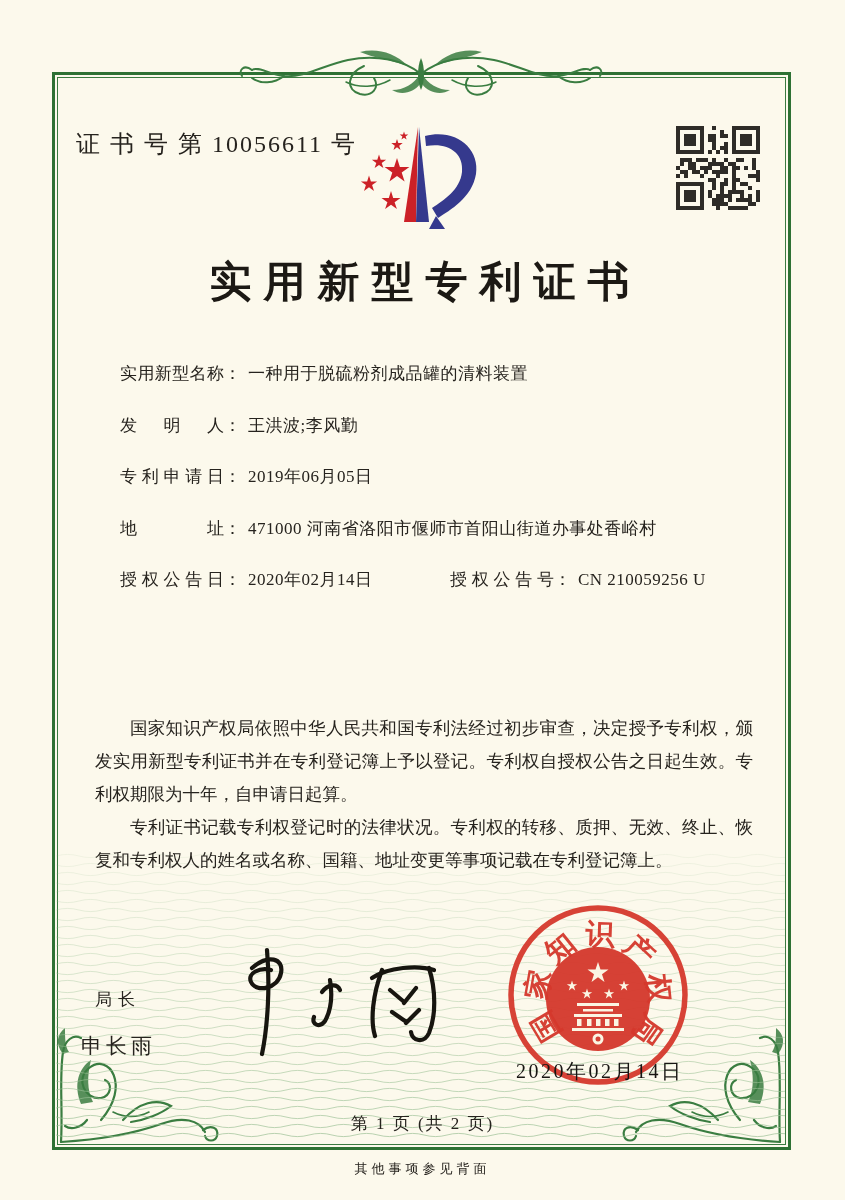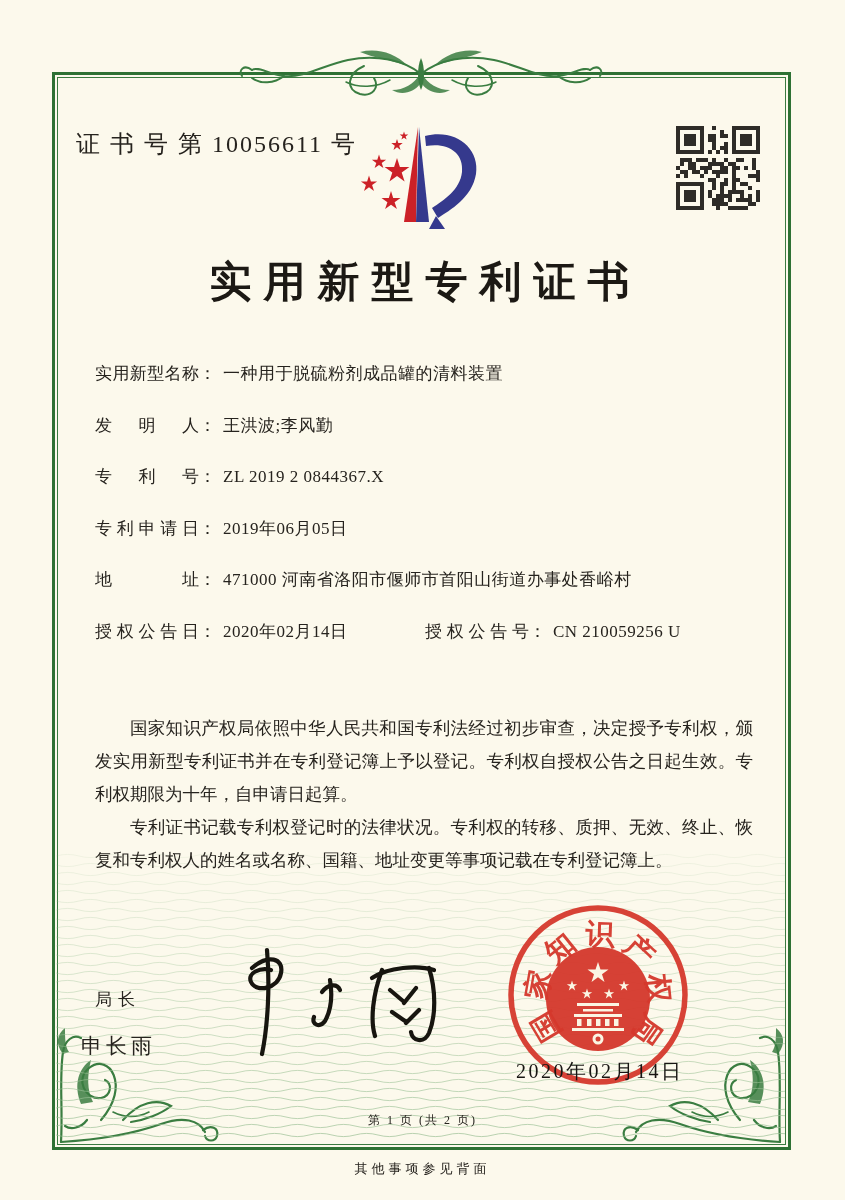--- a/index.html
+++ b/index.html
@@ -18,36 +18,36 @@
   .frame-inner{
     position:absolute;left:2px;top:2px;right:2px;bottom:2px;
     border:1px solid #3a7a40;
   }
   .cert-no{left:76px;top:128px;font-size:24px;letter-spacing:2px;z-index:2;}
   .logo{left:352px;top:120px;z-index:2;}
   .qr{left:676px;top:126px;z-index:2;}
   .title{left:6px;right:0;top:254px;text-align:center;font-size:42px;font-weight:700;
          letter-spacing:12px;z-index:2;color:#1c1914;}
   .fields{left:95px;top:362px;width:665px;z-index:2;font-size:17px;}
-  .frow{height:51.5px;position:relative;white-space:nowrap;}
+  .frow{height:51.5px;position:relative;white-space:nowrap;margin-left:25px;}
   .flabel{display:inline-block;width:104px;text-align:justify;text-align-last:justify;
           -moz-text-align-last:justify;vertical-align:top;}
   .fcolon{display:inline-block;margin-right:7px;}
   .fvalue{letter-spacing:0.5px;}
   .fpair2{position:absolute;left:330px;top:0;}
   .paras{left:95px;top:712px;width:658px;z-index:2;font-size:17.5px;line-height:33px;
          text-align:justify;}
   .paras p{margin:0;text-indent:2em;}
   .waves{left:56px;top:852px;z-index:1;pointer-events:none;}
   .role{left:95px;top:988px;font-size:17px;letter-spacing:6px;z-index:2;}
   .cname{left:81px;top:1032px;font-size:21px;letter-spacing:4px;z-index:2;}
   .sig{left:222px;top:940px;z-index:3;}
   .seal{left:503px;top:900px;z-index:3;}
   .seal-date{left:516px;top:1058px;font-size:20px;letter-spacing:2.5px;z-index:4;color:#171512;}
-  .pagenum{left:0;right:0;top:1112px;text-align:center;font-size:12px;letter-spacing:2px;z-index:2;}
+  .pagenum{left:0;right:0;top:1112px;text-align:center;font-size:17px;letter-spacing:2px;z-index:2;}
   .backnote{left:0;right:0;top:1160px;text-align:center;font-size:13px;letter-spacing:4px;z-index:2;}
   .orn-top{left:238px;top:44px;z-index:1;}
   .orn-bl{left:53px;top:1024px;z-index:1;}
   .orn-br{left:608px;top:1024px;z-index:1;}
   svg{display:block;}
   .hiddefs{position:absolute;width:0;height:0;overflow:hidden;}
 </style>
 </head>
 <body>
 
@@ -277,23 +277,20 @@
 <div class="abs title">实用新型专利证书</div>
 
 <div class="abs fields">
   <div class="frow">
     <span class="flabel">实用新型名称</span><span class="fcolon">：</span><span class="fvalue">一种用于脱硫粉剂成品罐的清料装置</span>
   </div>
   <div class="frow">
     <span class="flabel">发明人</span><span class="fcolon">：</span><span class="fvalue">王洪波;李风勤</span>
   </div>
   <div class="frow">
-    <span class="flabel">专利号</span><span class="fcolon">：</span><span class="fvalue">ZL 2019 2 0844367.X</span>
-  </div>
-  <div class="frow">
     <span class="flabel">专利申请日</span><span class="fcolon">：</span><span class="fvalue">2019年06月05日</span>
   </div>
   <div class="frow">
     <span class="flabel">地址</span><span class="fcolon">：</span><span class="fvalue">471000 河南省洛阳市偃师市首阳山街道办事处香峪村</span>
   </div>
   <div class="frow">
     <span class="flabel">授权公告日</span><span class="fcolon">：</span><span class="fvalue">2020年02月14日</span>
     <span class="fpair2">
       <span class="flabel">授权公告号</span><span class="fcolon">：</span><span class="fvalue">CN 210059256 U</span>
     </span>

